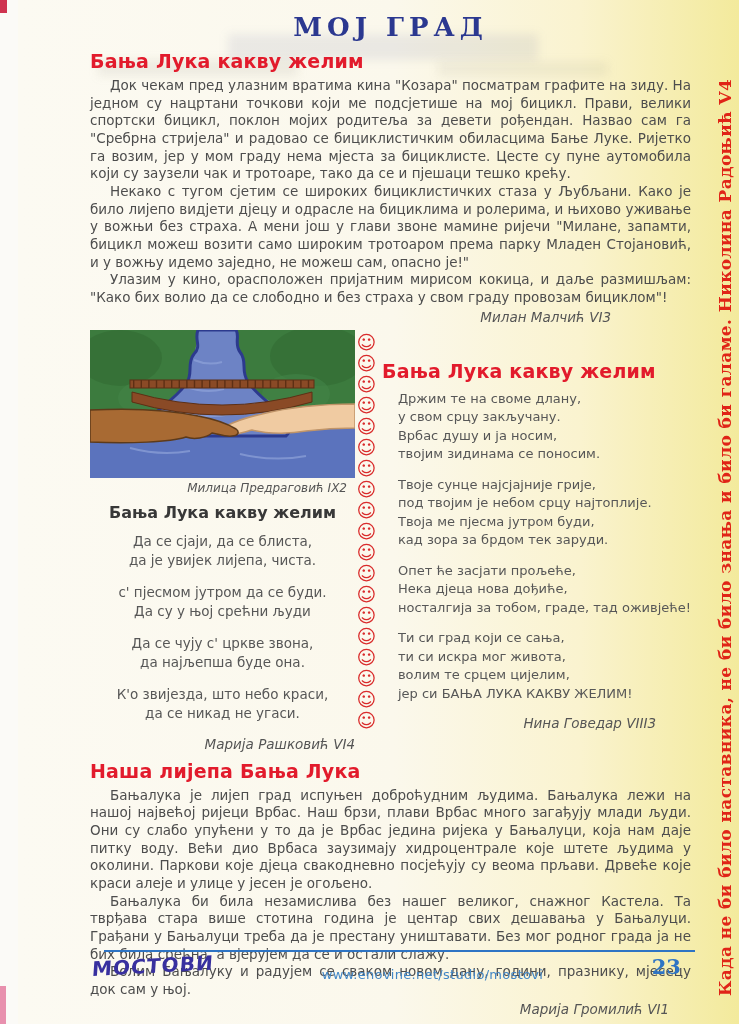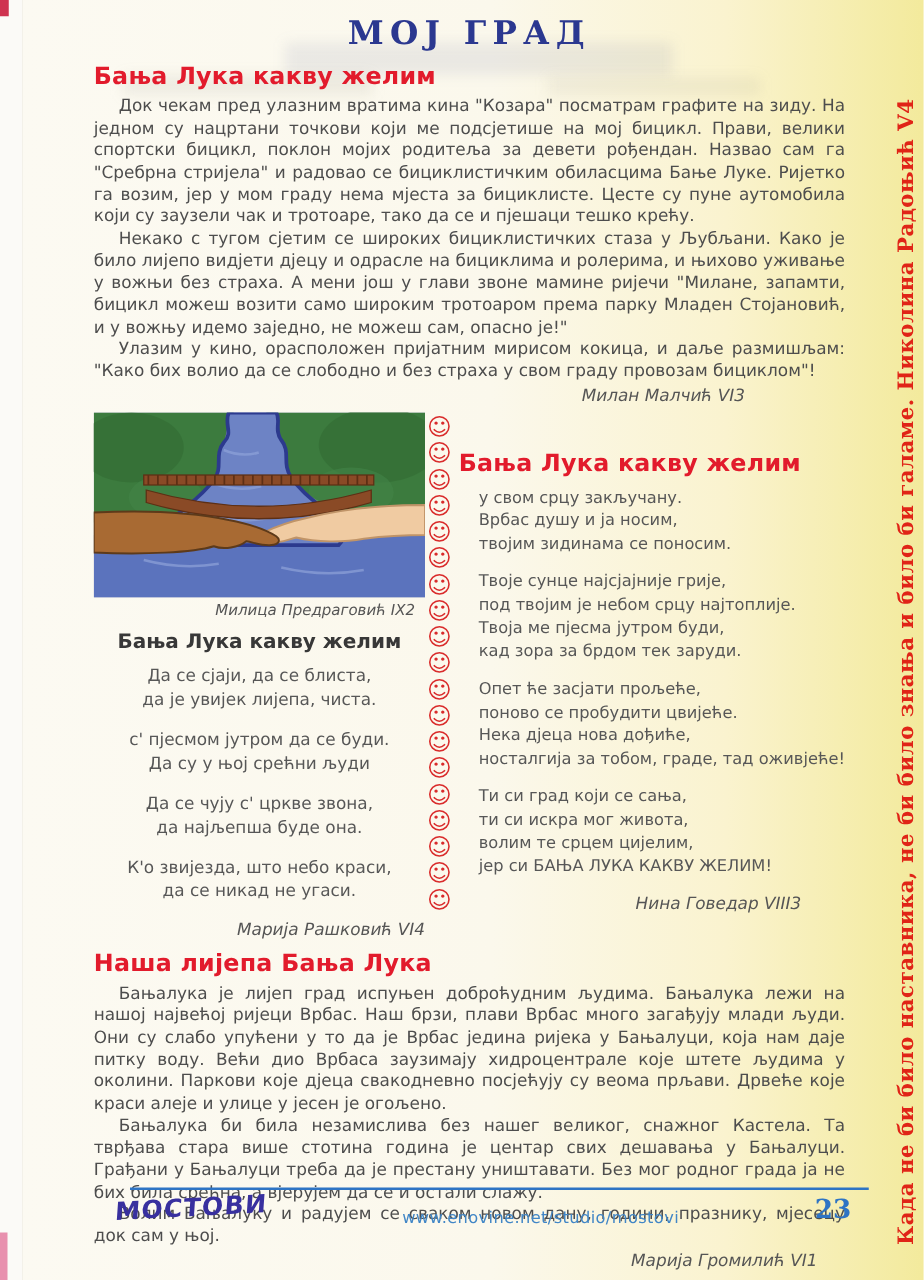--- a/index.html
+++ b/index.html
@@ -14,21 +14,21 @@
   .page{position:absolute;left:18px;top:0;right:0;bottom:0;
     background:linear-gradient(90deg,#fcfaf2 0%,#fbf8ec 52%,#faf3cf 78%,#f3ea9c 100%);}
   .corner-mark{position:absolute;left:0;top:0;width:7px;height:13px;background:#cf3350;}
   .edge-sliver{position:absolute;left:0;bottom:0;width:6px;height:38px;background:#e890ae;}
   
   .ghost{position:absolute;filter:blur(5px);pointer-events:none;}
   .g1{left:210px;top:34px;width:310px;height:26px;background:rgba(90,100,150,.10);}
   .g2{left:80px;top:60px;width:200px;height:16px;background:rgba(140,140,120,.12);}
   .g3{left:420px;top:62px;width:170px;height:14px;background:rgba(140,140,120,.10);}
 
-  .content{position:absolute;left:57px;top:0;width:601px;}
+  .content{position:absolute;left:72px;top:0;width:601px;}
 
   .title{margin:12px 0 4px;text-align:center;
     font-family:"DejaVu Serif","Liberation Serif",serif;
     font-size:26px;font-weight:bold;letter-spacing:5px;color:#2b3890;}
   h2.red{margin:8px 0 5px;font-size:19px;font-weight:bold;color:#e21b2c;letter-spacing:.2px;}
   p.body{margin:0;font-size:13.5px;line-height:1.31;color:#4d4d4d;
     text-align:justify;text-indent:20px;}
   .author{font-style:italic;color:#555;font-size:13.5px;text-align:right;margin-top:2px;}
   .author.a1{margin-right:80px;}
   .author.a-poem-right{margin-right:35px;margin-top:1px;}
@@ -153,33 +153,33 @@
           <span class="smiley">☺</span>
           <span class="smiley">☺</span>
           <span class="smiley">☺</span>
           <span class="smiley">☺</span>
         </div>
 
       <div class="col-right">
         <h2 class="red">Бања Лука какву желим</h2>
         <div class="poem-right">
           <div class="stanza">
+            <div class="pline">Држим те на своме длану,</div>
             <div class="pline">у свом срцу закључану.</div>
             <div class="pline">Врбас душу и ја носим,</div>
             <div class="pline">твојим зидинама се поносим.</div>
           </div>
           <div class="stanza">
             <div class="pline">Твоје сунце најсјајније грије,</div>
             <div class="pline">под твојим је небом срцу најтоплије.</div>
             <div class="pline">Твоја ме пјесма јутром буди,</div>
             <div class="pline">кад зора за брдом тек заруди.</div>
           </div>
           <div class="stanza">
             <div class="pline">Опет ће засјати прољеће,</div>
-            <div class="pline">поново се пробудити цвијеће.</div>
             <div class="pline">Нека дјеца нова дођиће,</div>
             <div class="pline">носталгија за тобом, граде, тад оживјеће!</div>
           </div>
           <div class="stanza">
             <div class="pline">Ти си град који се сања,</div>
             <div class="pline">ти си искра мог живота,</div>
             <div class="pline">волим те срцем цијелим,</div>
             <div class="pline">јер си БАЊА ЛУКА КАКВУ ЖЕЛИМ!</div>
           </div>
           <div class="author a-poem-right">Нина Говедар VIII3</div>

